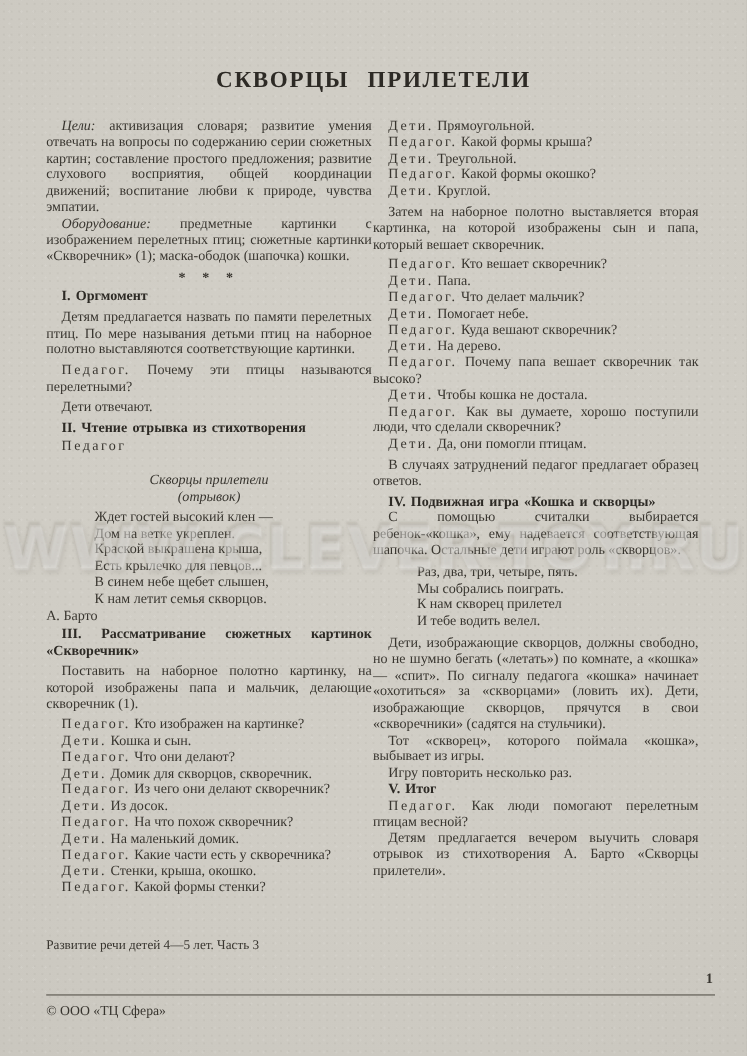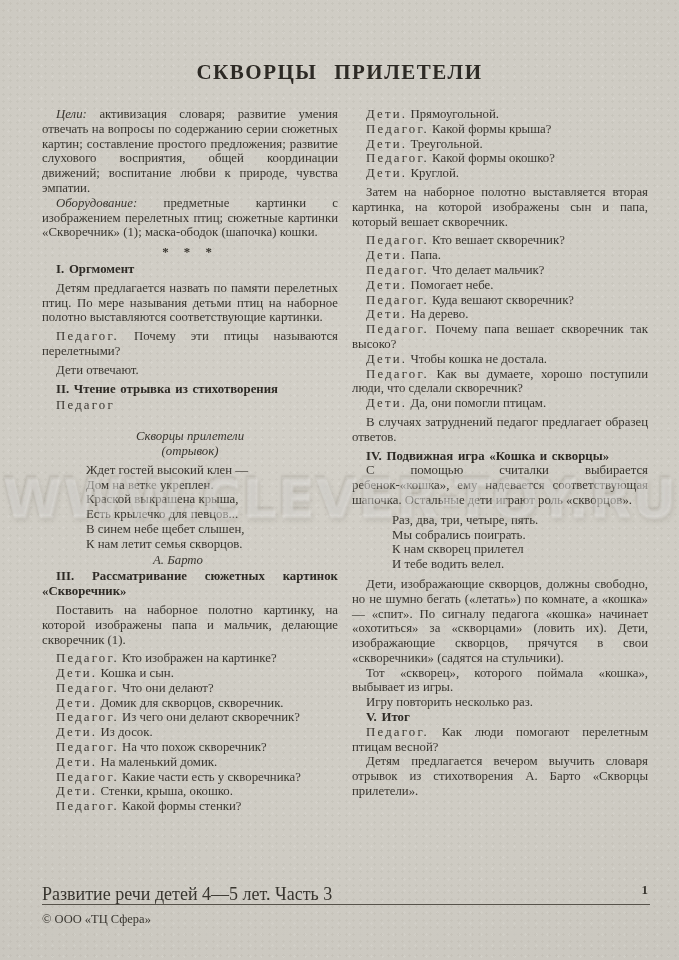--- a/index.html
+++ b/index.html
@@ -21,38 +21,38 @@
     font-size:21px;font-weight:bold;letter-spacing:1.5px;word-spacing:10px;color:#2d2a25;
   }
   .watermark{
     position:absolute;top:466px;left:0;width:679px;z-index:3;pointer-events:none;
     text-align:center;white-space:nowrap;
     font-family:"DejaVu Sans","Liberation Sans",sans-serif;font-weight:bold;
     font-size:54px;letter-spacing:1px;
     color:rgba(255,255,255,0.14);
     text-shadow:1px 2px 2px rgba(255,255,255,0.30), -1px -2px 2px rgba(105,99,88,0.16), 2px 4px 5px rgba(105,99,88,0.20);
   }
-  .columns{position:absolute;top:107px;left:42px;width:608px;display:flex;gap:14px;z-index:2;}
+  .columns{position:absolute;top:107px;left:42px;width:608px;display:flex;gap:1px;z-index:2;}
   .col{width:296px;font-size:12.8px;line-height:14.8px;text-align:justify;}
   .col p{margin:0;text-indent:14px;}
   .heading{font-weight:bold;margin:6px 0 4px;word-spacing:1.5px;color:#2d2a25;}
   .sep{text-align:center !important;text-indent:0 !important;font-weight:bold;letter-spacing:6px;margin:5px 0 2px !important;}
   .stage{margin:4px 0 !important;}
   .dlg-group{margin:4px 0;}
   .dlg{margin:0;}
   .spk{letter-spacing:2.2px;}
   .speaker-line{margin:2px 0 16px !important;}
   .poem{margin:3px 0 2px;}
   .poem-title{text-align:center !important;text-indent:0 !important;font-style:italic;}
   .poem-lines{margin:4px 0 0 44px;}
   .poem-lines p,.verse p{text-indent:0 !important;text-align:left;}
-  .poem-author{text-align:center;text-indent:0 !important;font-style:italic;margin:1px 24px 2px 0 !important;}
+  .poem-author{text-align:left;text-indent:0 !important;margin:1px 24px 2px 0 !important;}
   .verse{margin:5px 0 5px 40px;}
   .lead{font-style:italic;}
-  .footer-series{position:absolute;top:884px;left:42px;font-size:18px;z-index:2;}
+  .footer-series{position:absolute;top:852px;left:42px;font-size:12px;z-index:2;}
   .footer-page{position:absolute;top:882px;right:31px;font-size:13px;font-weight:bold;z-index:2;}
   .footer-rule{position:absolute;top:904px;left:42px;width:608px;height:0;border-top:1.5px solid #57534b;z-index:2;}
   .footer-copy{position:absolute;top:912px;left:42px;font-size:12.5px;z-index:2;}
 </style>
 </head>
 <body>
 
 <div class="page">
 
   <div class="watermark">WWW.CLEVER-TOY.RU</div>

